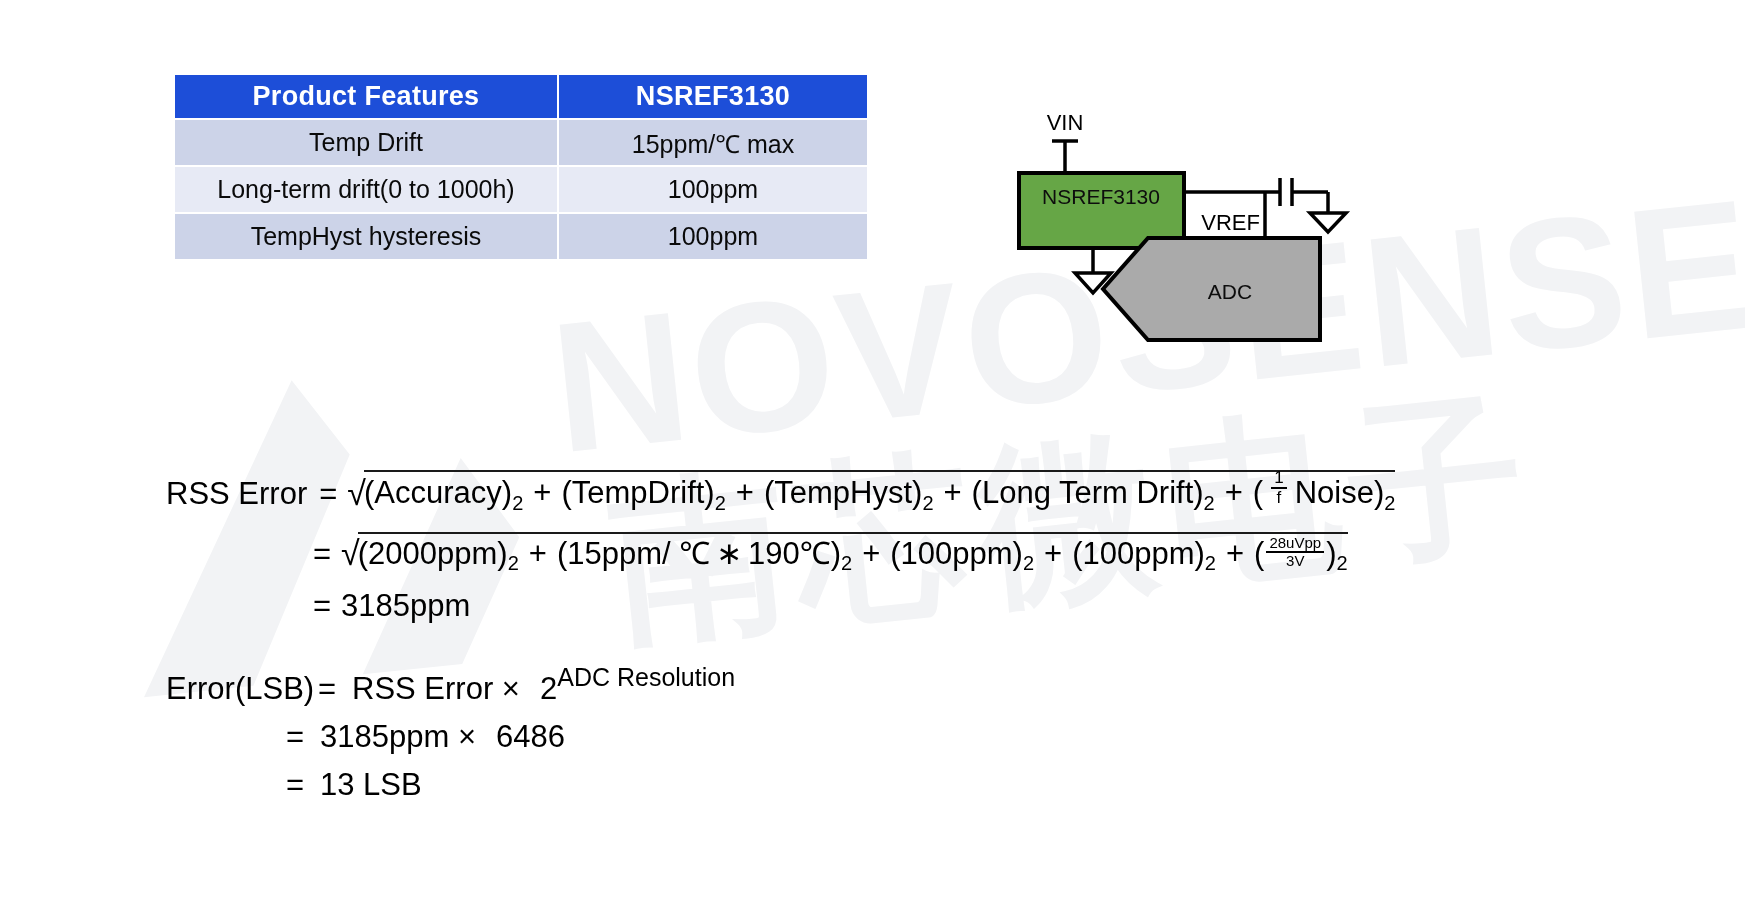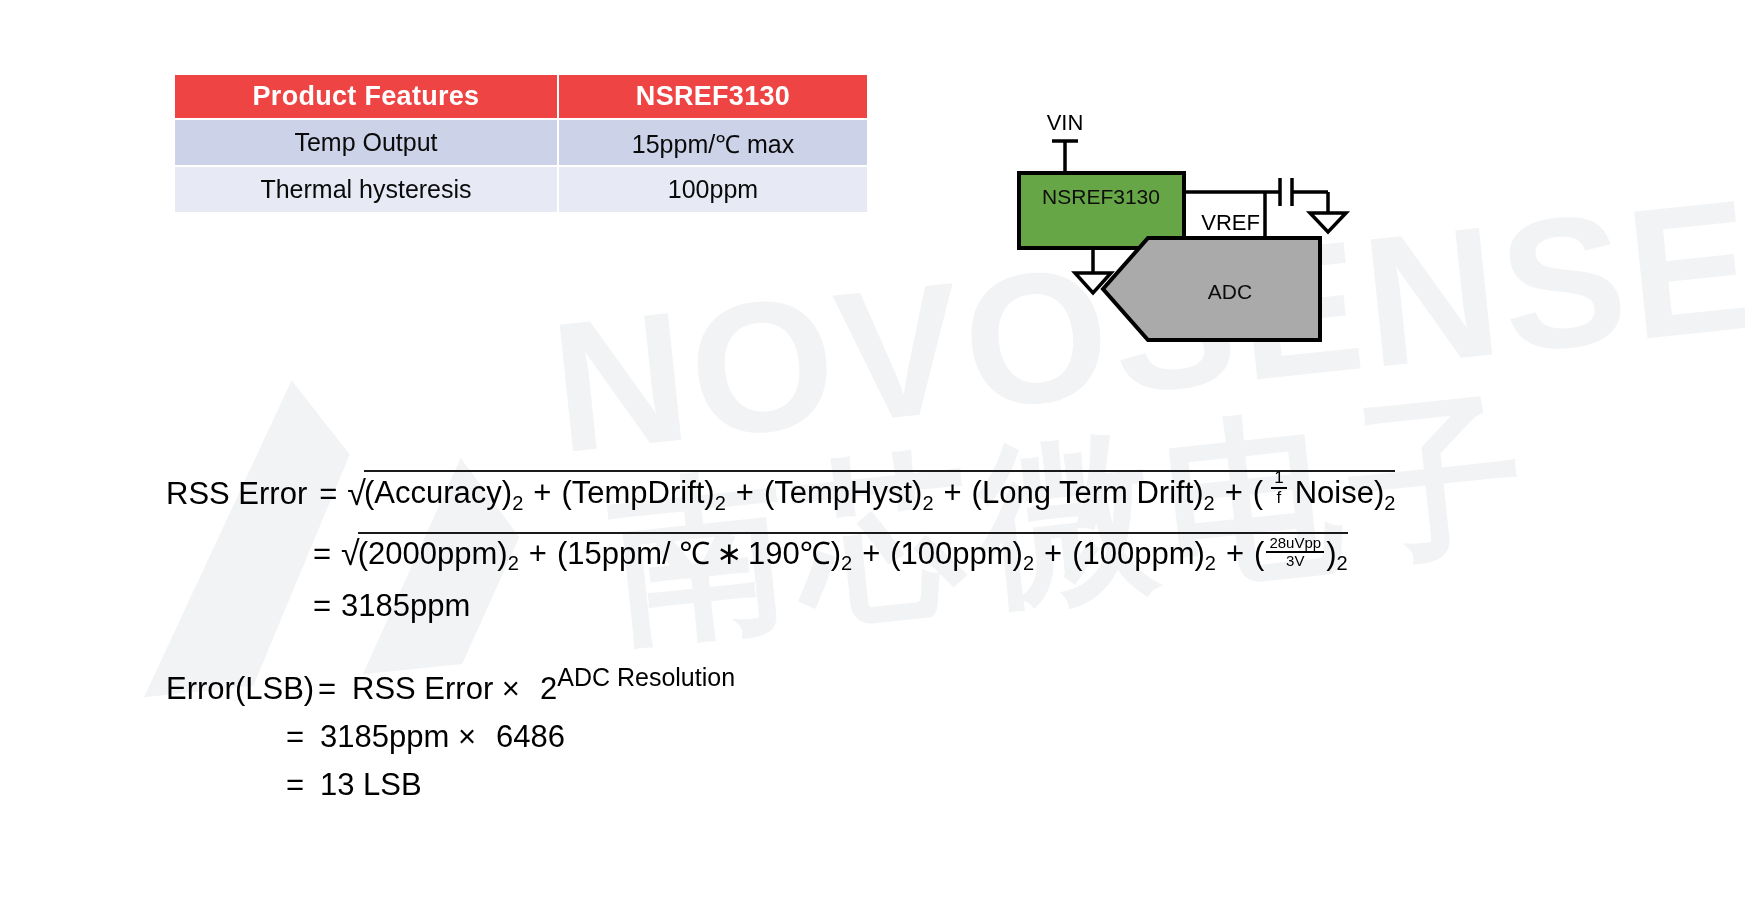--- a/index.html
+++ b/index.html
@@ -40,21 +40,21 @@
   }
   #spec-table td, #spec-table th {
     border: 2px solid #ffffff;
     text-align: center;
     padding: 0;
     height: 45px;
     vertical-align: middle;
     font-weight: normal;
   }
   #spec-table thead th {
-    background: #ef4444;
+    background: #1d4ed8;
     color: #ffffff;
     font-size: 27px;
     font-weight: bold;
     height: 43px;
     letter-spacing: 0.3px;
   }
   #spec-table td {
     font-size: 25px;
     color: #0a0a0a;
   }
@@ -193,25 +193,29 @@
       <col class="c2">
     </colgroup>
   <thead>
     <tr>
       <th>Product Features</th>
       <th>NSREF3130</th>
     </tr>
   </thead>
   <tbody>
     <tr>
-      <td>Temp Output</td>
+      <td>Temp Drift</td>
       <td>15ppm/℃ max</td>
     </tr>
     <tr>
-      <td>Thermal hysteresis</td>
+      <td>Long-term drift(0 to 1000h)</td>
+      <td>100ppm</td>
+    </tr>
+    <tr>
+      <td>TempHyst hysteresis</td>
       <td>100ppm</td>
     </tr>
   </tbody>
 </table>
 
 <svg id="circuit" viewBox="0 0 420 280">
 
   <text class="ckt-label" x="75" y="35" text-anchor="middle">VIN</text>
 
   <line x1="62" y1="46" x2="88" y2="46" stroke="#000" stroke-width="3.5"></line>

